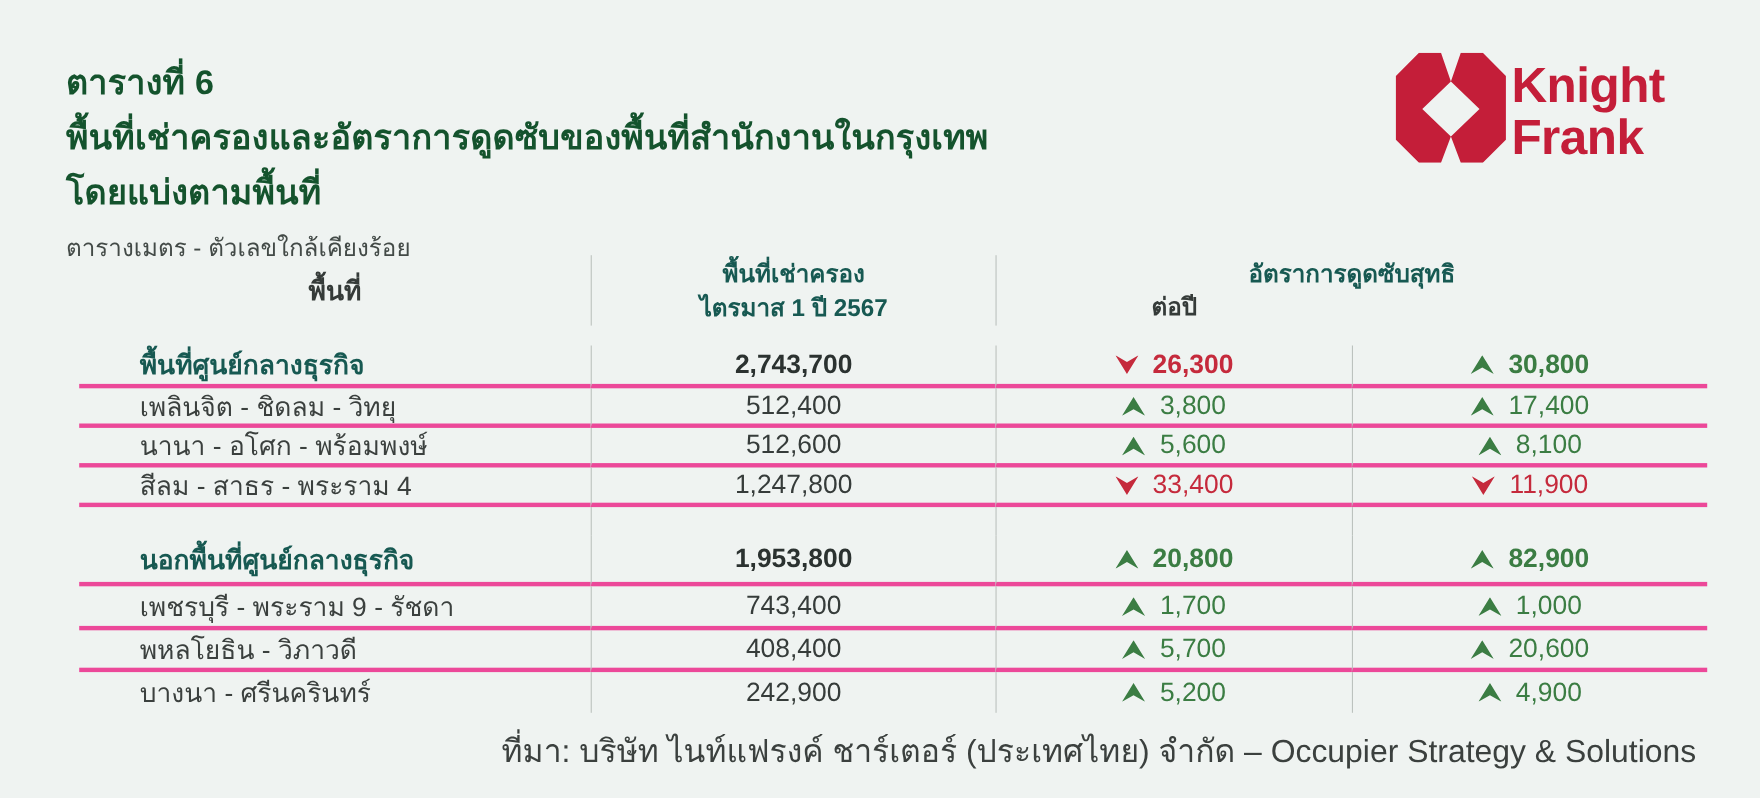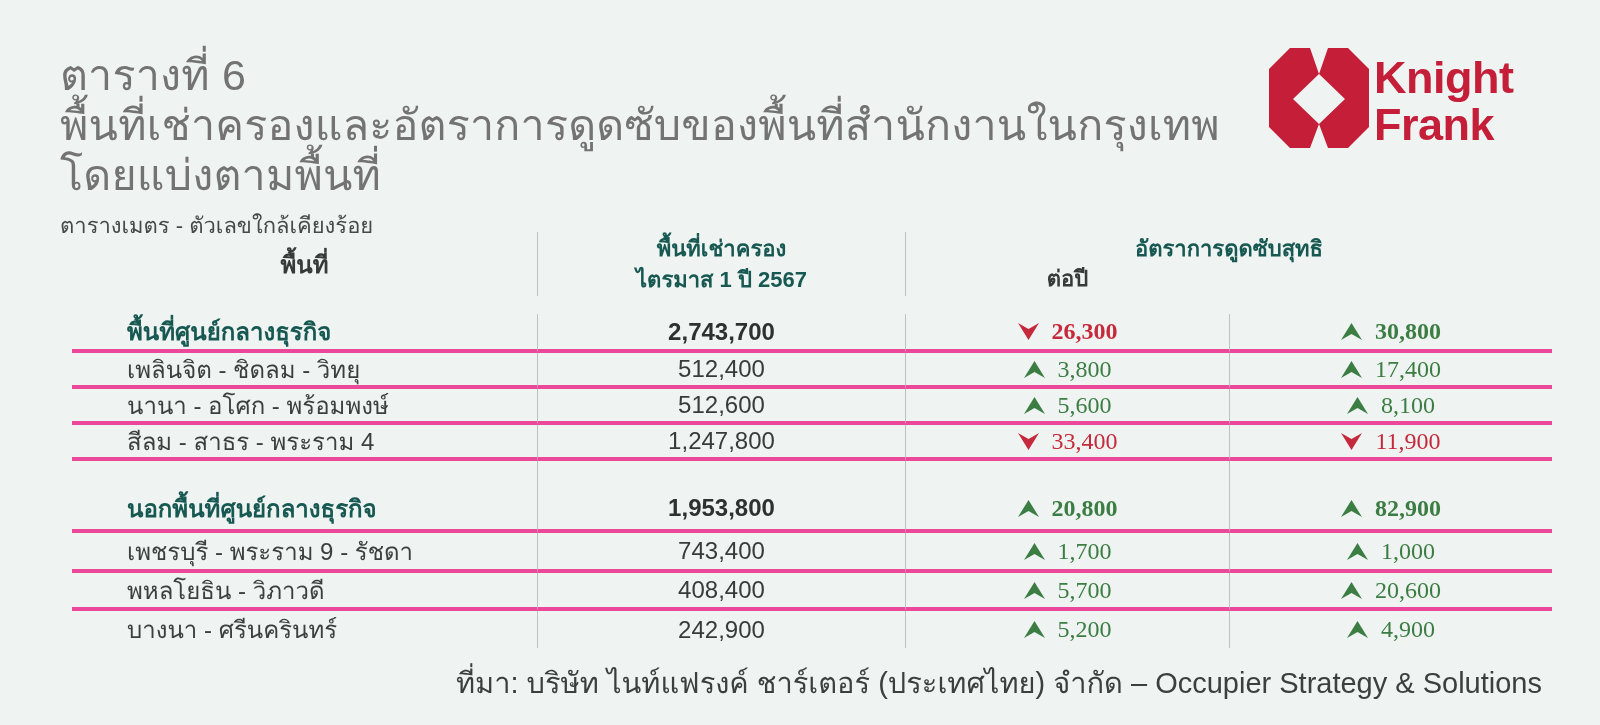--- a/index.html
+++ b/index.html
@@ -7,21 +7,21 @@
   body {
     font-family:"Liberation Sans","DejaVu Sans",sans-serif;
     background:#eff3f1;
     color:#3b403e;
     overflow:hidden;
   }
   .page { position:relative; width:1600px; height:725px; }
 
   
   .title-block { position:absolute; left:60px; top:50px; }
-  .title-line { font-size:43px; font-weight:400; line-height:50px; color:#737373; letter-spacing:0.2px; }
+  .title-line { font-size:31px; font-weight:700; line-height:50px; color:#14532d; letter-spacing:0.2px; }
   .subtitle { font-size:22px; font-weight:400; color:#434a47; margin-top:8px; }
 
   
   .logo { position:absolute; left:1268px; top:48px; display:flex; align-items:flex-end; gap:4px; }
   .logo-mark { width:102px; height:100px; }
   .logo-word { font-weight:700; font-size:45px; line-height:47px; letter-spacing:-0.5px; color:#c41e39; margin-top:1px; }
 
   
   .kf-table { position:absolute; left:72px; top:232px; width:1480px; display:grid;
               grid-template-columns:465px 368px 324px 323px; }
@@ -42,21 +42,21 @@
   .th-sub .sy { width:323px; }
 
   .gap-row { height:18px; grid-column:1 / 5; }
   .spacer-row { height:26px; }
 
   .name-cell { justify-content:flex-start; padding-left:55px; color:#3b403e; }
   .occ-cell { color:#363c3a;justify-content:center; }
   .trend { gap:13px; }
   .trend[data-dir="up"] { color:#3b7d43; }
   .trend[data-dir="down"] { color:#c52a3c; }
-  .trend .num { color:inherit;font-family:Liberation Serif, serif; }
+  .trend .num { color:inherit; }
   .arrow { flex:0 0 auto; }
 
   .r39 { height:39px; } .r36 { height:36px; } .r46 { height:46px; }
   .r40 { height:40px; } .r38 { height:38px; } .r37 { height:37px; }
 
   
   .source-line { position:absolute; right:58px; top:660px; font-size:29px; color:#3b403e; }
 </style>
 </head>
 <body>

